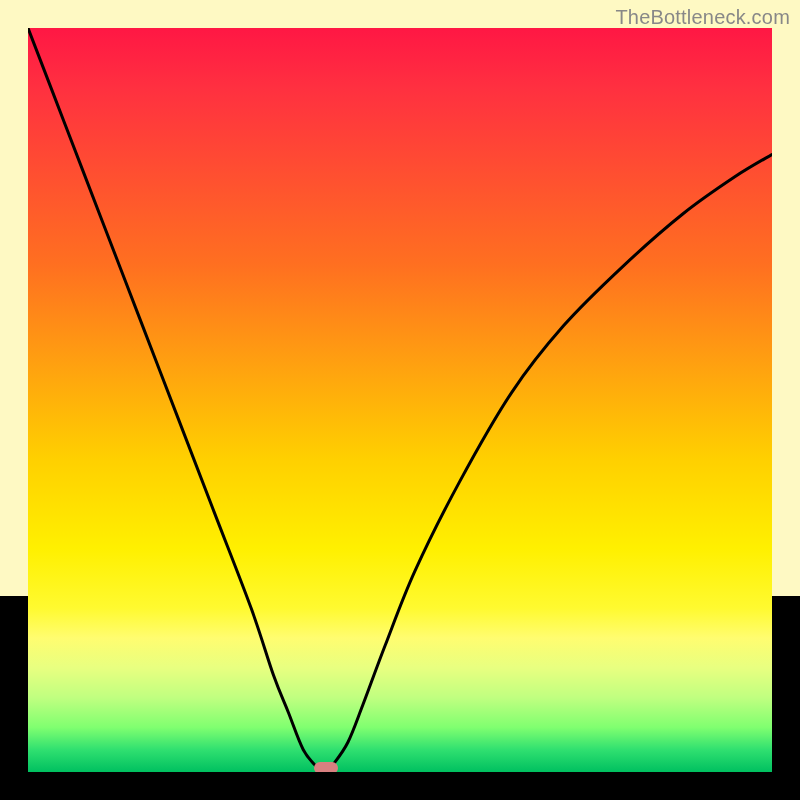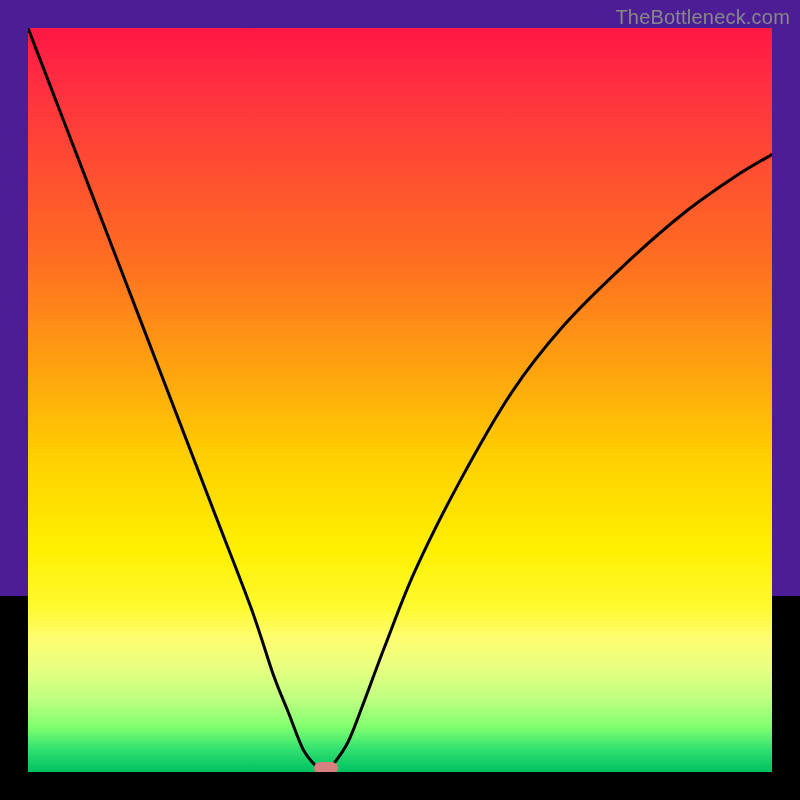--- a/index.html
+++ b/index.html
@@ -1,21 +1,21 @@
 <!DOCTYPE html>
 <html><head>
 <meta charset="utf-8">
 <style>
   * { margin: 0; padding: 0; box-sizing: border-box; }
   html, body { width: 800px; height: 800px; overflow: hidden; background: #000; }
   .chart-container {
     position: relative;
     width: 800px;
     height: 596px;
-    background: #4c1d95;
+    background: #fef9c3;
   }
   .plot-area {
     position: absolute;
     left: 28px;
     top: 28px;
     width: 744px;
     height: 744px;
     background: linear-gradient(to bottom,
       #ff1744 0%,
       #ff3040 8%,

